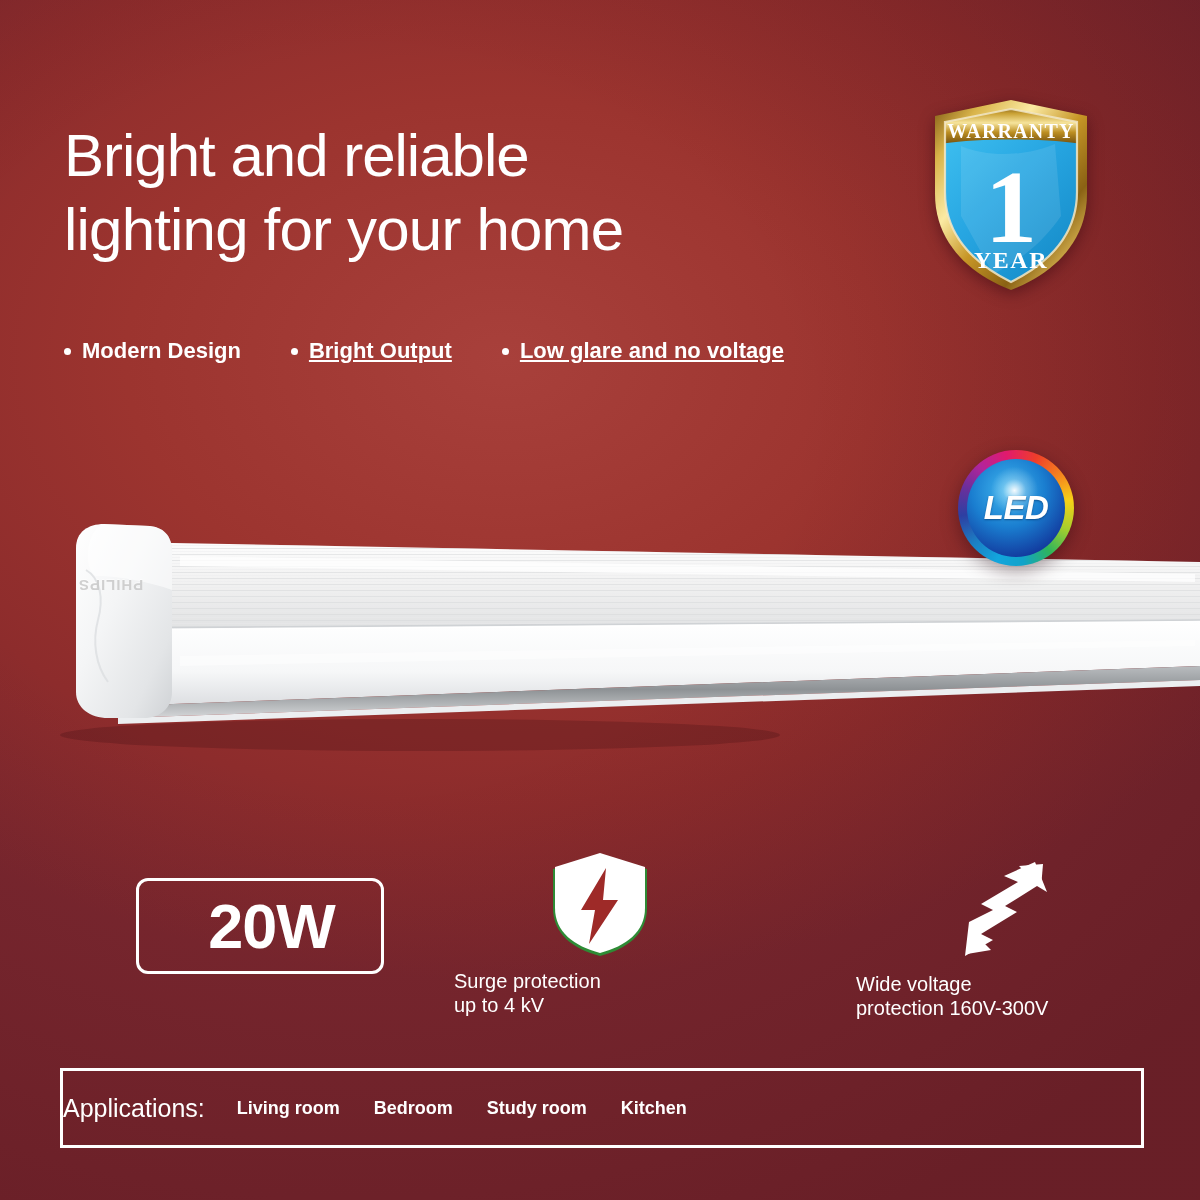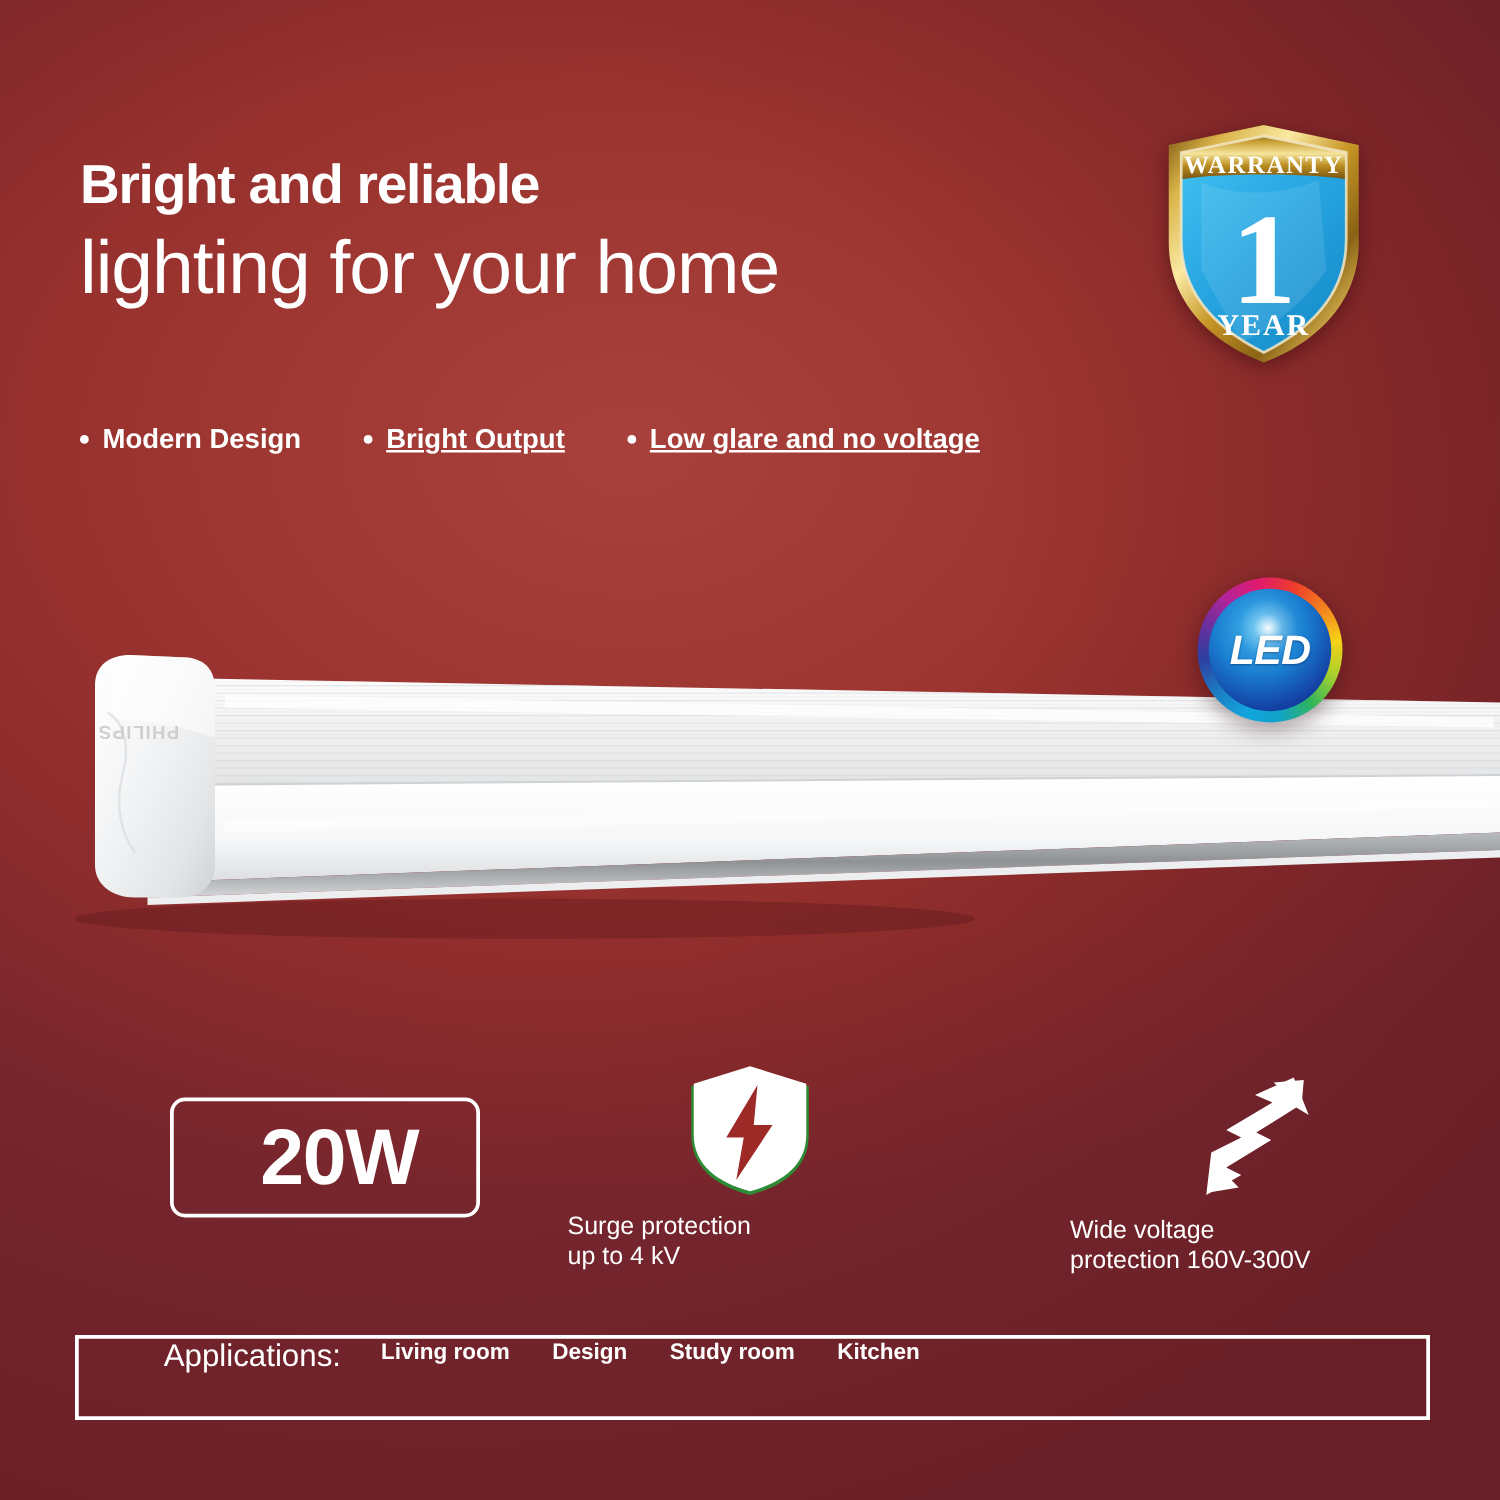--- a/index.html
+++ b/index.html
@@ -27,21 +27,21 @@
   }
 
   
   .headline{
     position:absolute; left:64px; top:126px;
     width:880px; color:#fff;
     line-height:1.0; letter-spacing:-0.5px;
     z-index:6;
   }
   .headline .l1{
-    display:block; font-size:44px; font-weight:700;
+    display:block; font-size:60px; font-weight:400;
     letter-spacing:-1px;
   }
   .headline .l2{
     display:block; font-size:60px; font-weight:300;
     letter-spacing:-0.8px; margin-top:14px;
   }
 
   
   .bullets{
     position:absolute; left:64px; top:338px;
@@ -66,21 +66,21 @@
     filter:drop-shadow(0 4px 8px rgba(40,0,10,.45));
   }
   .warranty svg{ width:100%; height:100%; display:block; }
   .war-txt{
     font-family:"Liberation Serif", serif;
     font-weight:700; fill:#fff;
   }
 
   
   .led-badge{
-    position:absolute; left:958px; top:462px;
+    position:absolute; left:958px; top:450px;
     width:116px; height:116px; z-index:9;
     filter:drop-shadow(0 5px 9px rgba(30,0,10,.4));
     text-align:right;
   }
   .led-ring{
     position:absolute; inset:0; border-radius:50%;
     background:conic-gradient(from 200deg,
       #12a5dd 0deg, #1b7fc4 30deg, #2d3fa2 62deg, #6b2f9c 92deg,
       #b3249b 120deg, #e11a6d 150deg, #ef3e2a 182deg, #f4821f 212deg,
       #f7d117 242deg, #a8cf2d 272deg, #2fb55b 302deg, #11a3c9 332deg, #12a5dd 360deg);
@@ -134,24 +134,24 @@
     font-size:20px; font-weight:300; line-height:1.22; white-space:pre-line;
   }
   .spec-surge{ left:454px; top:852px; width:292px; }
   .spec-surge .ico{ height:106px; display:flex; align-items:flex-end; justify-content:center; margin-bottom:11px; }
   .spec-volt{ left:856px; top:860px; width:300px; }
   .spec-volt .ico{ height:98px; display:flex; align-items:flex-end; justify-content:center; margin-bottom:14px; }
 
   
   .apps{
     position:absolute; left:60px; top:1068px;
-    width:1084px; height:68px;
+    width:1084px; height:80px;
     border:3px solid #fff;
-    display:flex; align-items:flex-start;
-    padding-left:68px; z-index:6;
+    display:flex; align-items:center;
+    z-index:6;
   }
   .apps .lbl{
     color:#fff; font-size:25px; font-weight:300; white-space:nowrap;
   }
   .apps .item{
     color:#fff; font-size:18px; font-weight:700; white-space:nowrap;
   }
   .apps .lbl + .item{ margin-left:32px; }
   .apps .item + .item{ margin-left:34px; }
 </style>
@@ -322,18 +322,18 @@
         <path d="M4,94 L8,70 L28,90 Z" fill="#ffffff"></path>
       </svg>
     </div>
     <div class="cap">Wide voltage
 protection 160V-300V</div>
   </div>
 
   <div class="apps">
     <span class="lbl">Applications:</span>
     <span class="item">Living room</span>
-    <span class="item">Design</span>
+    <span class="item">Bedroom</span>
     <span class="item">Study room</span>
     <span class="item">Kitchen</span>
   </div>
 
 </div>
 
 </body></html>

